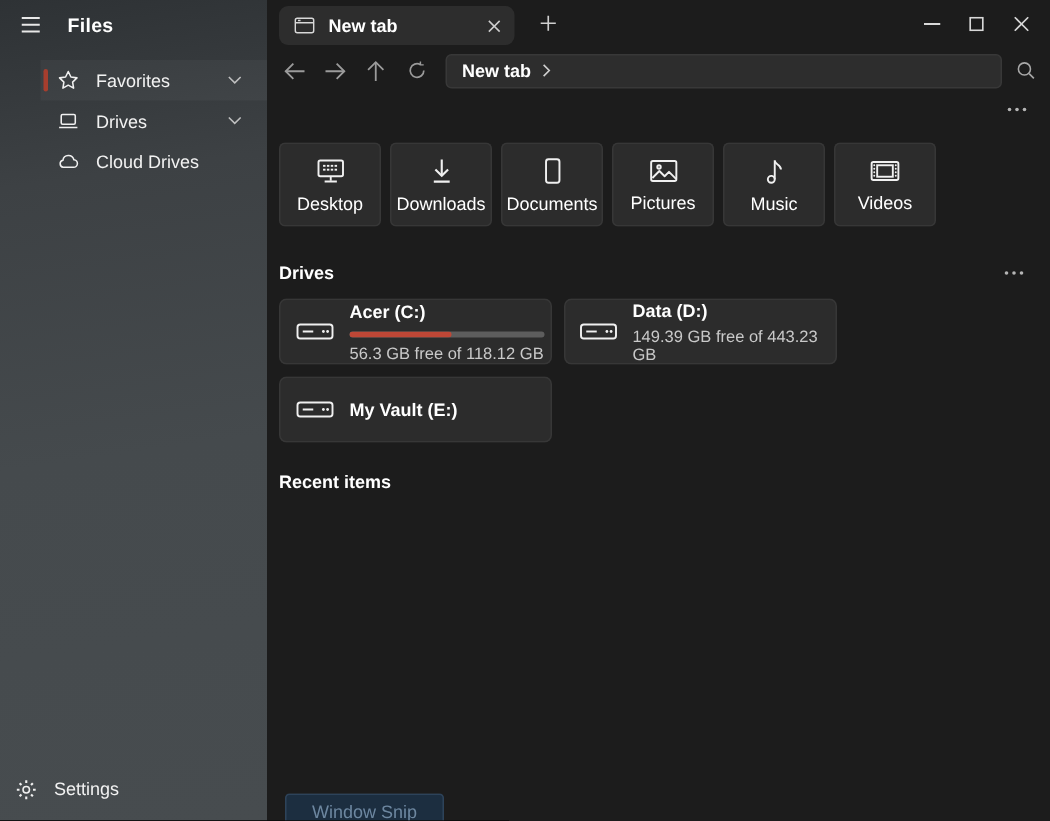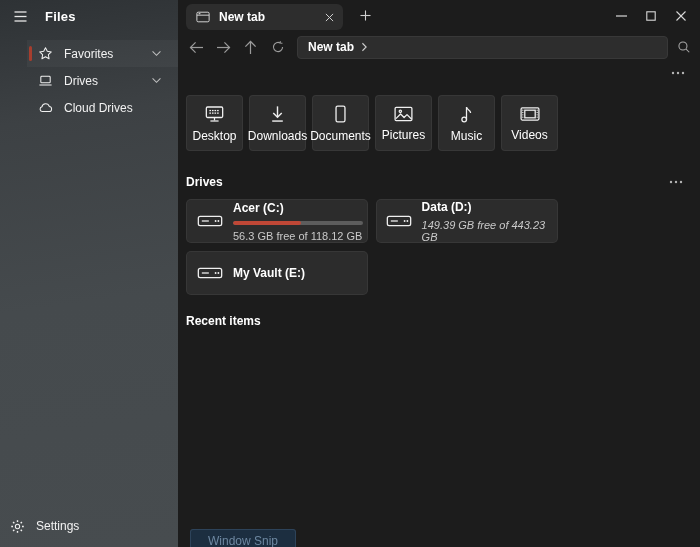--- a/index.html
+++ b/index.html
@@ -46,35 +46,35 @@
   .addr-chev { margin-left:7px; display:flex; }
   .search-btn { width:32px; height:26px; display:flex; align-items:center; justify-content:center; cursor:pointer; }
   .overflow-row { height:20px; display:flex; justify-content:flex-end; align-items:center; padding-right:10px; }
   .more-btn { width:24px; height:16px; display:flex; align-items:center; justify-content:center; cursor:pointer; }
 
   .content { padding:3px 5px 0 8px; }
   .sec-heading { font-size:12px; font-weight:700; color:#fff; }
   .sec-head-row { display:flex; align-items:center; justify-content:space-between; padding-right:7px; }
 
   .tiles { display:flex; gap:6px; margin-top:9px; }
-  .tile { width:57px; height:56px; background:#2c2c2c; border:1px solid rgba(255,255,255,0.055);
+  .tile { width:68px; height:56px; background:#2c2c2c; border:1px solid rgba(255,255,255,0.055);
     border-radius:4px; display:flex; flex-direction:column; align-items:center; justify-content:center; gap:5px; cursor:pointer; }
   .tile .t-lbl { font-size:12px; color:#fff; }
 
   .drives-sec { margin-top:23px; }
   .cards { display:grid; grid-template-columns:182px 182px; gap:8px; margin-top:9px; }
   .card { height:44px; background:#2c2c2c; border:1px solid rgba(255,255,255,0.055); border-radius:5px;
     display:flex; align-items:center; padding-left:9px; cursor:pointer; }
   .card .d-icon { width:28px; display:flex; justify-content:center; }
   .card .d-info { margin-left:9px; }
   .d-name { font-size:12px; font-weight:700; color:#fff; }
   .d-bar { width:130px; height:4px; border-radius:2px; background:#5d5d5d; margin:6px 0 5px; overflow:hidden; }
   .d-bar-fill { height:100%; border-radius:2px; background:var(--progress); }
   .d-free { font-size:11px; color:#c9c9c9; }
-  .card.no-bar .d-free { margin-top:5px;font-style:italic; }
+  .card.no-bar .d-free { margin-top:5px; }
 
   .recent-sec { margin-top:19px; }
   .empty-text { margin-top:19px; text-align:center; font-size:12px; color:#f0f0f0; }
 
   .window-snip { position:absolute; left:12px; top:529px; width:106px; height:24px;
     background:rgba(29,49,69,0.9); border:1px solid rgba(80,110,140,0.35); border-radius:3px;
     display:flex; align-items:center; justify-content:center; color:#6d87a0; font-size:12px; cursor:pointer; }
 
   svg { display:block; }
 </style>

